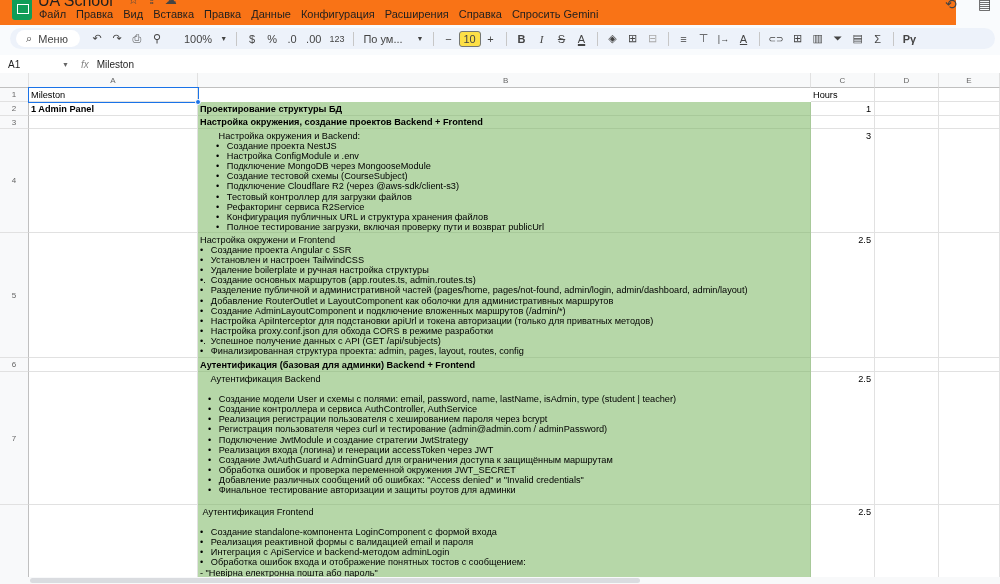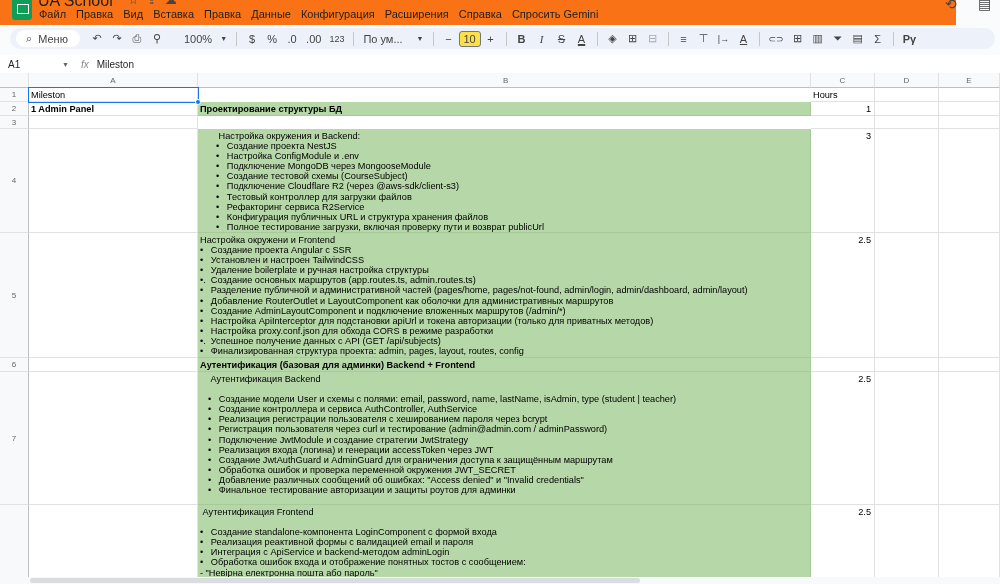--- a/index.html
+++ b/index.html
@@ -136,20 +136,21 @@
 
   <div class="rowhdr" style="top:29px;height:14px;">2</div>
   <div class="cell bold" style="left:29px;top:29px;width:169px;height:14px;padding:2px 2px;">1 Admin Panel</div>
   <div class="cell green bold" style="left:198px;top:29px;width:613px;height:14px;padding:2px 2px;">Проектирование структуры БД</div>
   <div class="cell num" style="left:811px;top:29px;width:64px;height:14px;">1</div>
   <div class="cell" style="left:875px;top:29px;width:64px;height:14px;"></div>
   <div class="cell" style="left:939px;top:29px;width:61px;height:14px;"></div>
 
   <div class="rowhdr" style="top:43px;height:13px;">3</div>
   <div class="cell" style="left:29px;top:43px;width:169px;height:13px;"></div>
+  <div class="cell green bold" style="left:198px;top:43px;width:613px;height:13px;padding:1px 2px;">Настройка окружения, создание проектов Backend + Frontend</div>
   <div class="cell num" style="left:811px;top:43px;width:64px;height:13px;"></div>
   <div class="cell" style="left:875px;top:43px;width:64px;height:13px;"></div>
   <div class="cell" style="left:939px;top:43px;width:61px;height:13px;"></div>
 
   <div class="rowhdr" style="top:56px;height:104px;">4</div>
   <div class="cell" style="left:29px;top:56px;width:169px;height:104px;"></div>
   <div class="cell green" style="left:198px;top:56px;width:613px;height:104px;padding:2px 18px;"> Настройка окружения и Backend:
 •   Создание проекта NestJS
 •   Настройка ConfigModule и .env
 •   Подключение MongoDB через MongooseModule

